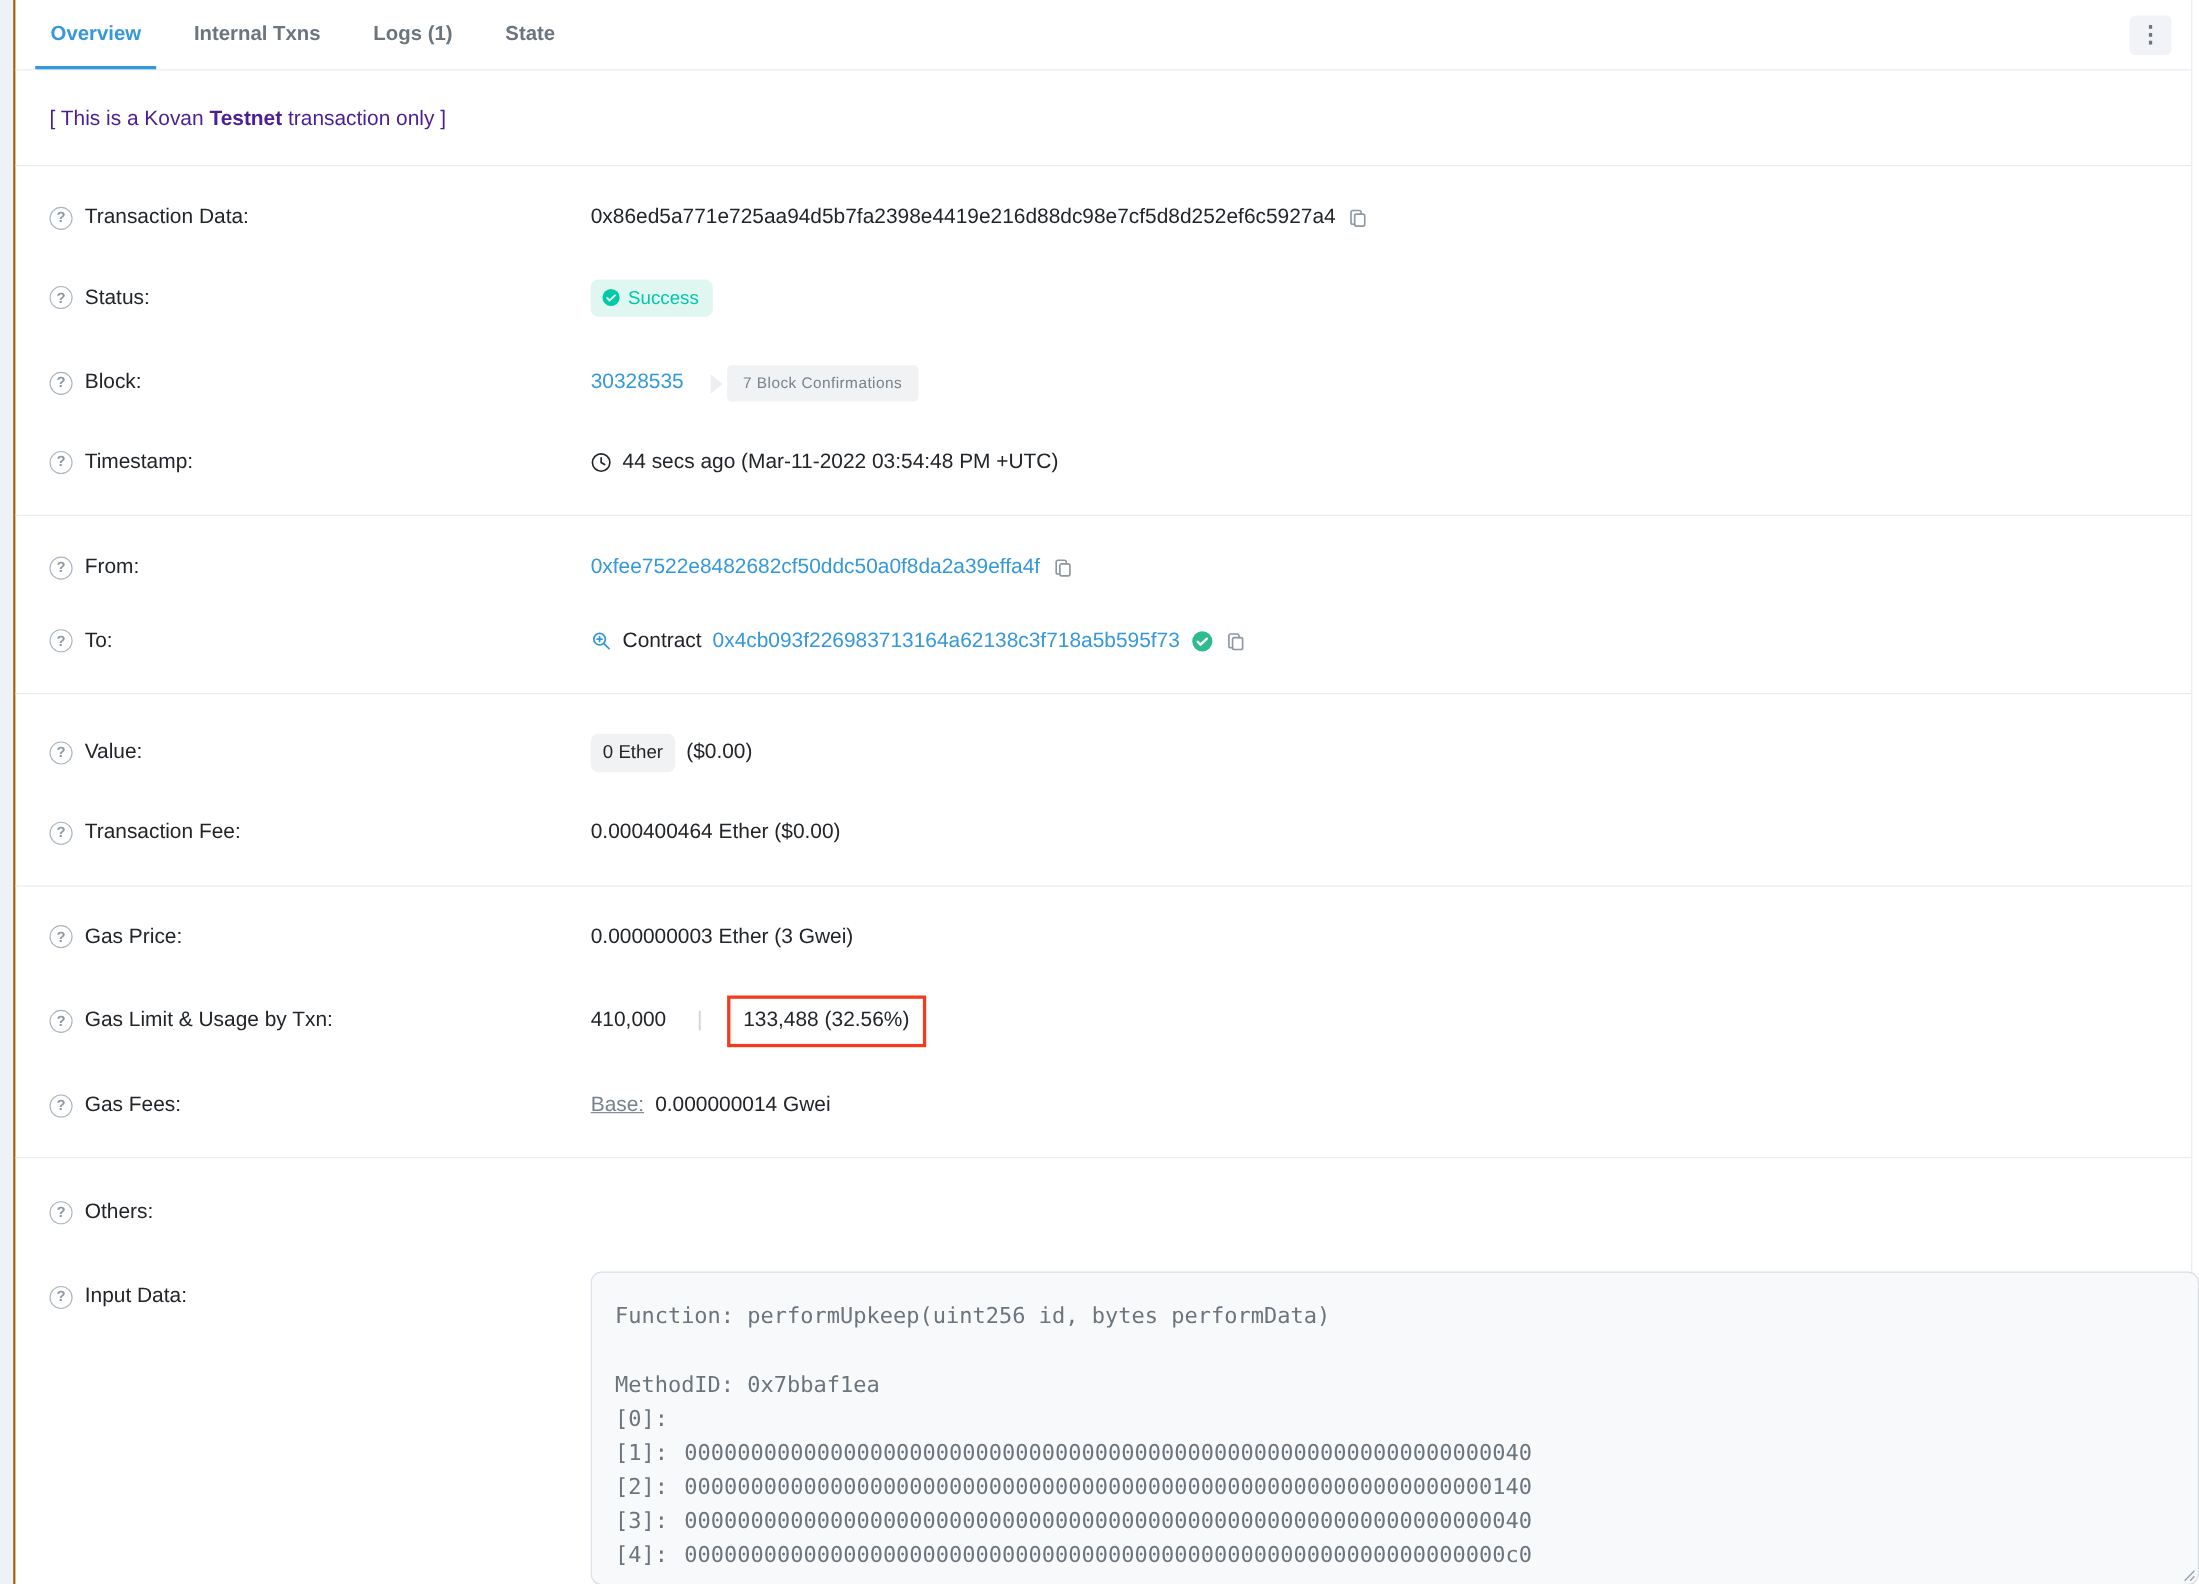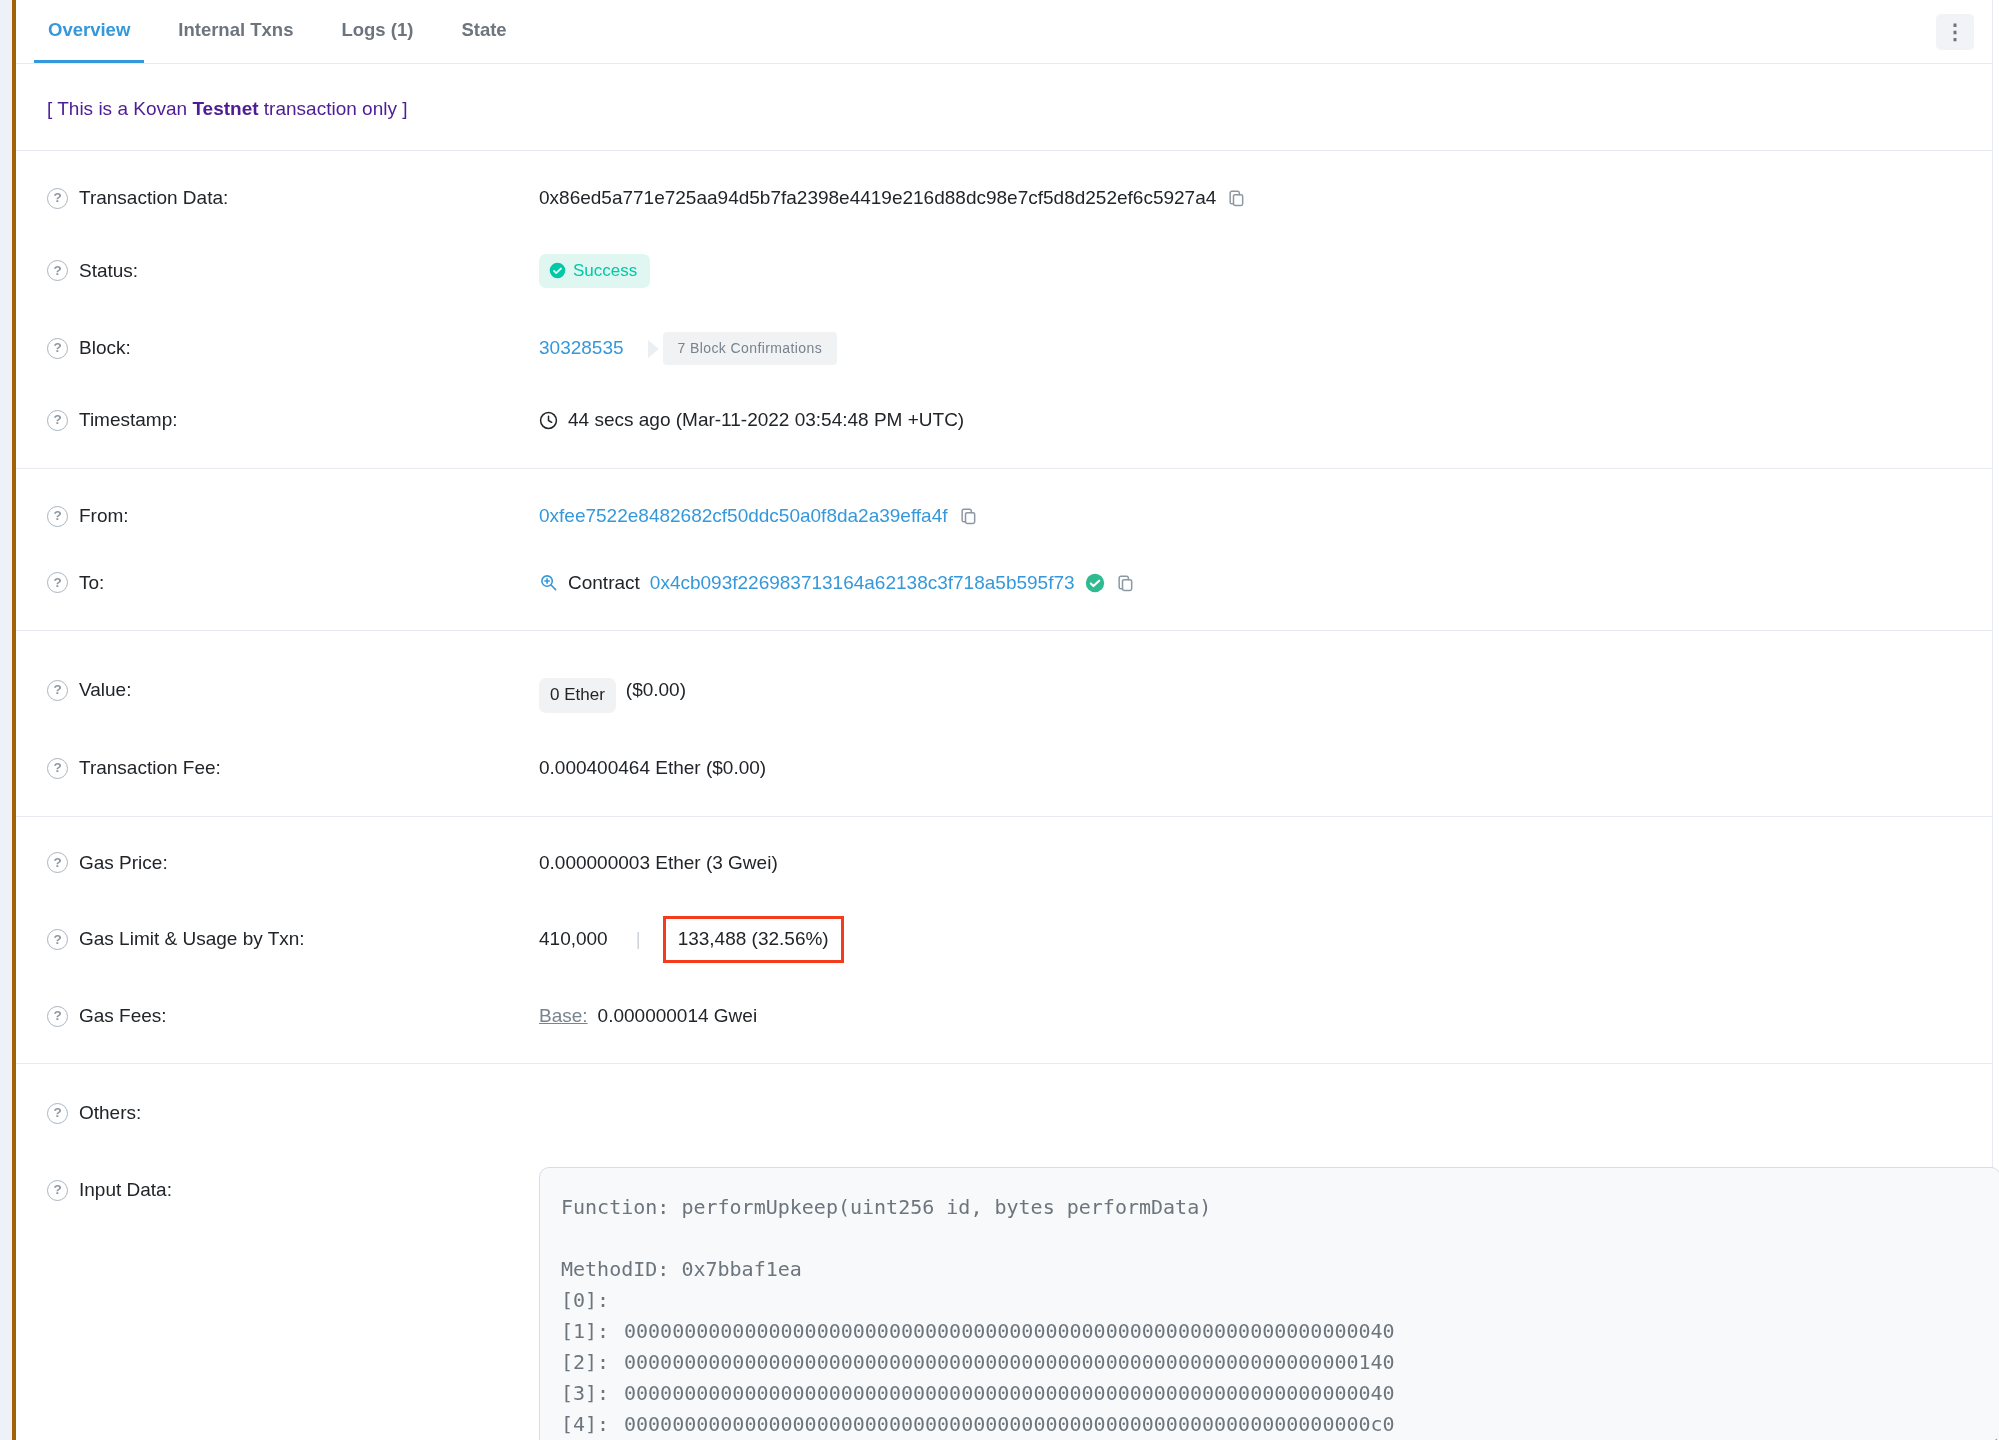--- a/index.html
+++ b/index.html
@@ -6,21 +6,21 @@
   html,body { margin:0; padding:0; }
   body {
     width: 1999px; height: 1440px; overflow: hidden;
     background: #ffffff; color: #212529;
     font-family: "Liberation Sans", sans-serif;
     font-size: 19px;
   }
   .gutter { position: absolute; left:0; top:0; width:12px; height:1440px; background:#eef1f8; }
   .card {
     position: absolute; left:12px; top:0; width:1981px; height:1440px;
-    background:#fff; border-left:4px solid #a16207; border-right:1px solid #e7eaf3;
+    background:#fff; border-left:2px solid #a16207; border-right:1px solid #e7eaf3;
   }
   
   .tabbar { display:flex; align-items:stretch; height:64px; border-bottom:1px solid #e7eaf3; padding:0 18px; }
   .tab { display:flex; align-items:center; padding:0 14px; margin-right:20px; font-size:18.5px; font-weight:600;
          color:#6c757d; cursor:pointer; border-bottom:3px solid transparent; }
   .tab.active { color:#3498db; border-bottom-color:#3498db; }
   .kebab-btn { margin-left:auto; align-self:center; width:38px; height:36px; border-radius:5px; background:#f1f3f6;
                display:flex; align-items:center; justify-content:center; cursor:pointer;
                color:#6c757d; font-size:21px; font-weight:700; letter-spacing:0; line-height:1; }
   
@@ -43,21 +43,21 @@
   .badge-success { display:inline-flex; align-items:center; gap:7px; background:#dff7f0; color:#00c9a7;
                    font-size:17px; font-weight:500; padding:7px 13px 7px 10px; border-radius:7px; }
   .confirm-wrap { display:inline-flex; align-items:center; margin-left:14px; }
   .caret-right { width:0; height:0; border-top:9px solid transparent; border-bottom:9px solid transparent;
                  border-left:11px solid #eceff2; margin-right:4px; }
   .badge-confirm { background:#f1f2f3; color:#77838f; font-size:14px; font-weight:500; letter-spacing:.4px;
                    padding:8px 15px; border-radius:4px; }
   .pill { background:#f1f2f3; border-radius:8px; padding:8px 14px; font-size:17px; display:inline-flex; gap:5px; }
   .pill .k { color:#77838f; }
   .pill .v { color:#212529; }
-  .badge-ether { background:#f1f2f3; border-radius:7px; padding:7px 11px; font-size:17px; color:#212529;margin-top:11px; }
+  .badge-ether { background:#f1f2f3; border-radius:7px; padding:7px 11px; font-size:17px; color:#212529; }
   .muted { color:#77838f;text-decoration:underline; }
   .sep { color:#ced4da; margin:0 10px 0 18px; }
   .red-box { border:3px solid #f53b1e; padding:9px 12px; margin-left:2px; }
   
   .input-col { display:flex; flex-direction:column; }
   .input-box { width:1462px; height:285px; background:#f8f9fa; border:1px solid #d9dee5; border-radius:10px;
                padding:24px 20px 0 21px; overflow:hidden; position:relative;
                font-family:"DejaVu Sans Mono", monospace; font-size:20px; line-height:31px; color:#6c757d;
                cursor:text; }
   .hexrow { display:flex; }

